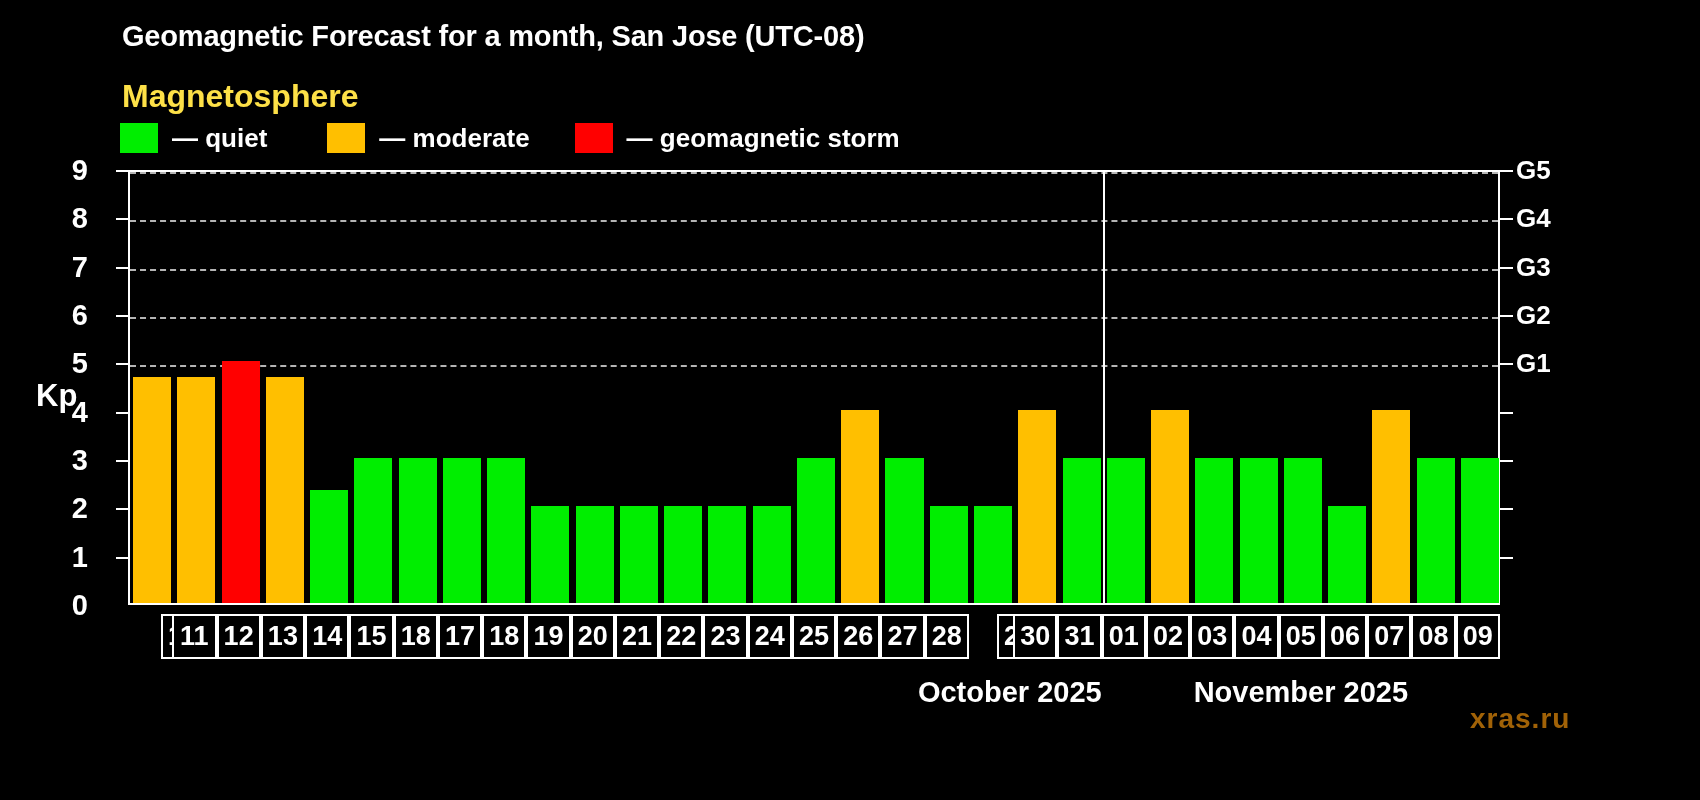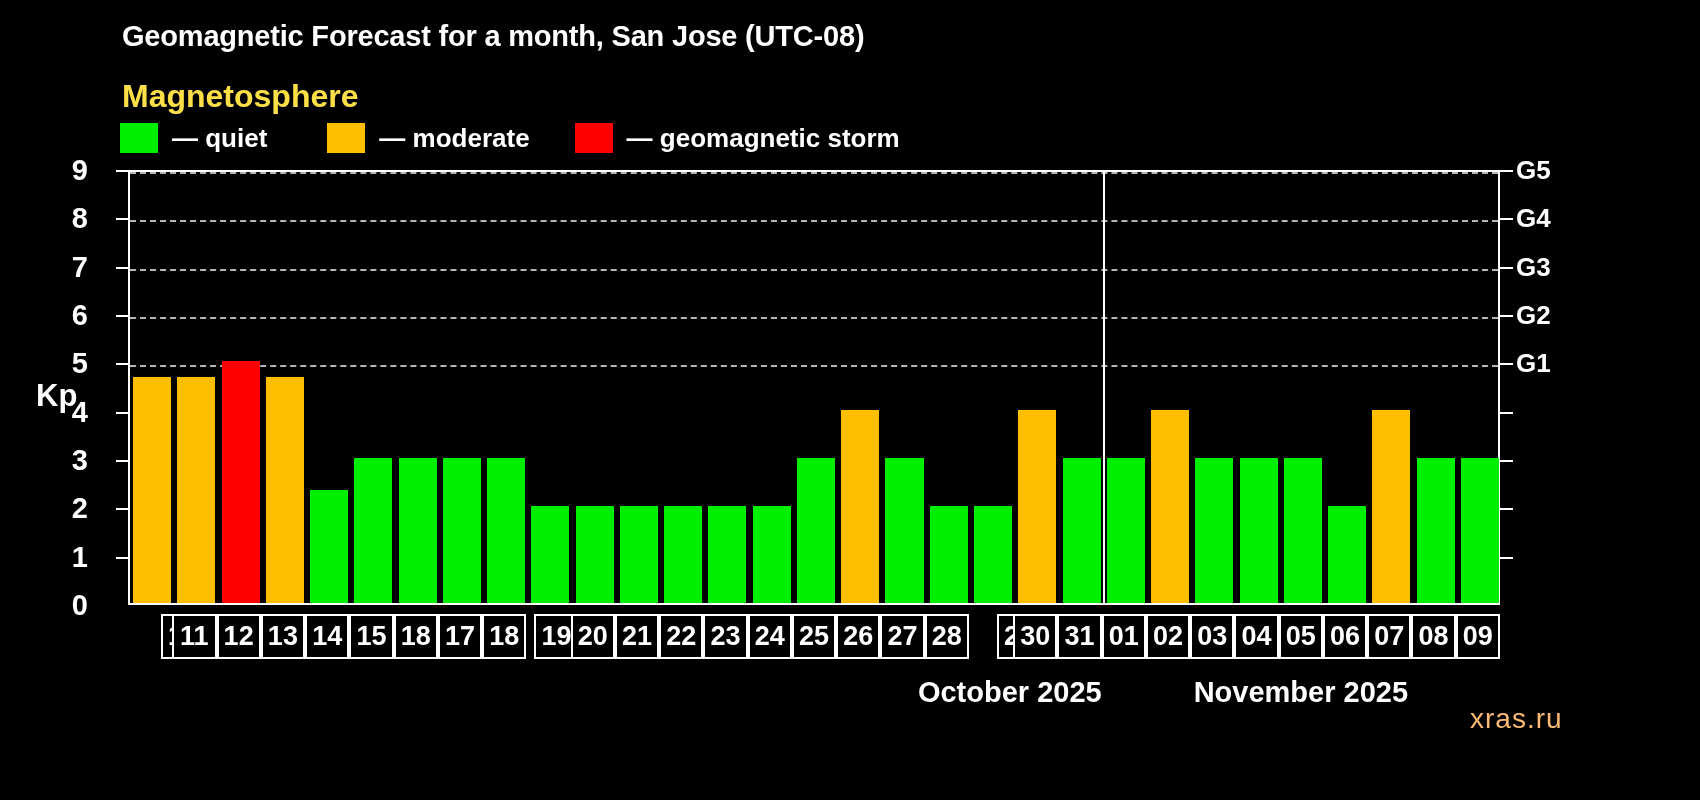--- a/index.html
+++ b/index.html
@@ -195,22 +195,22 @@
     white-space: nowrap;
     text-align: center;
   }
 
   
   #watermark {
     position: absolute;
     left: 1470px;
     top: 703px;
     font-size: 28px;
-    font-weight: normal;
-    color: #fdba74;
+    font-weight: bold;
+    color: #a16207;
     letter-spacing: 1px;
   }
 </style>
 </head>
 <body>
 
 <div id="root">
 
   <div id="chart-title">Geomagnetic Forecast for a month, San Jose (UTC-08)</div>
 
@@ -320,21 +320,21 @@
   <div id="day-axis">
       <div class="day-cell" style="left: 0px; width: 44.2581px; margin-left: 33px;">10</div>
       <div class="day-cell" style="left: 44.2581px; width: 44.2581px;">11</div>
       <div class="day-cell" style="left: 88.5161px; width: 44.2581px;">12</div>
       <div class="day-cell" style="left: 132.774px; width: 44.2581px;">13</div>
       <div class="day-cell" style="left: 177.032px; width: 44.2581px;">14</div>
       <div class="day-cell" style="left: 221.29px; width: 44.2581px;">15</div>
       <div class="day-cell" style="left: 265.548px; width: 44.2581px;">18</div>
       <div class="day-cell" style="left: 309.806px; width: 44.2581px;">17</div>
       <div class="day-cell" style="left: 354.065px; width: 44.2581px;">18</div>
-      <div class="day-cell" style="left: 398.323px; width: 44.2581px; margin-left: 8px;">19</div>
+      <div class="day-cell" style="left: 398.323px; width: 44.2581px;">19</div>
       <div class="day-cell" style="left: 442.581px; width: 44.2581px;">20</div>
       <div class="day-cell" style="left: 486.839px; width: 44.2581px;">21</div>
       <div class="day-cell" style="left: 531.097px; width: 44.2581px;">22</div>
       <div class="day-cell" style="left: 575.355px; width: 44.2581px;">23</div>
       <div class="day-cell" style="left: 619.613px; width: 44.2581px;">24</div>
       <div class="day-cell" style="left: 663.871px; width: 44.2581px;">25</div>
       <div class="day-cell" style="left: 708.129px; width: 44.2581px;">26</div>
       <div class="day-cell" style="left: 752.387px; width: 44.2581px;">27</div>
       <div class="day-cell" style="left: 796.645px; width: 44.2581px;">28</div>
       <div class="day-cell" style="left: 840.903px; width: 44.2581px; margin-left: 28px;">29</div>

